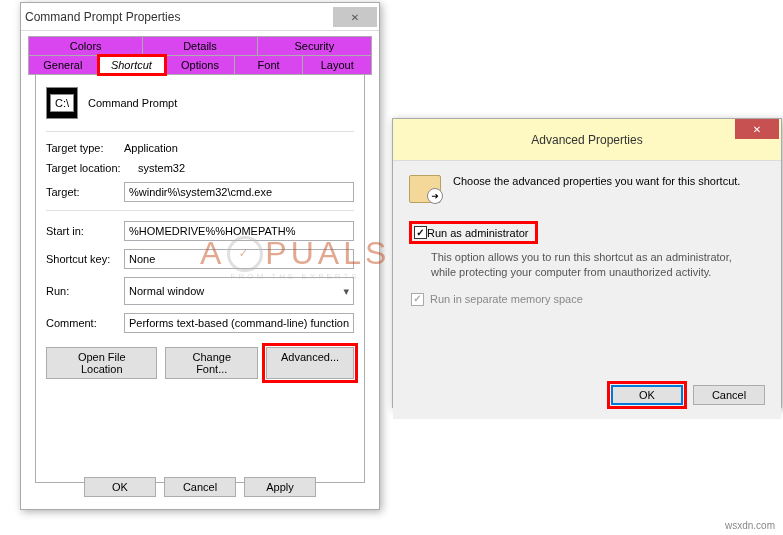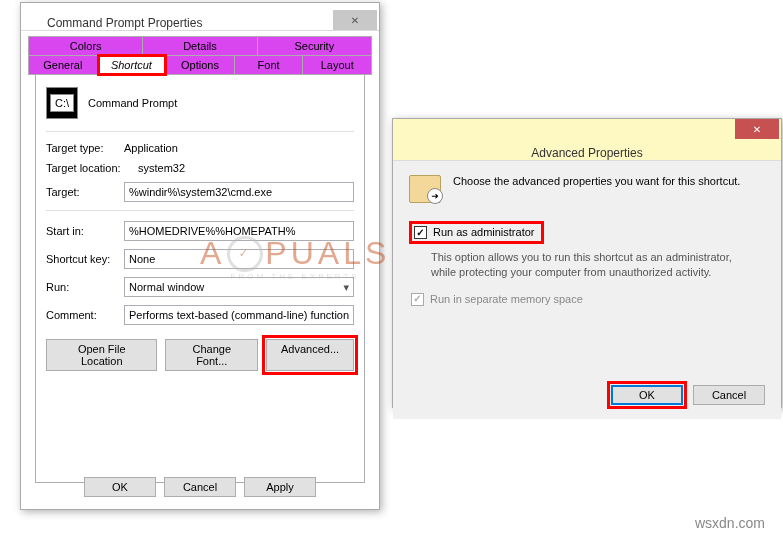--- a/index.html
+++ b/index.html
@@ -2,21 +2,21 @@
 <html><head>
   <meta charset="utf-8">
   <style>
     * { box-sizing: border-box; font-family: "Segoe UI", Tahoma, sans-serif; font-size: 11px; }
     body { margin: 0; background: #fff; width: 783px; height: 535px; position: relative; }
     
     .dialog { position: absolute; background: #f0f0f0; border: 1px solid #aaa; box-shadow: 2px 2px 8px rgba(0,0,0,.3); }
     .dialog.main { left: 20px; top: 2px; width: 360px; height: 508px; background: #fff; }
     .dialog.adv { left: 392px; top: 118px; width: 390px; height: 290px; }
     
-    .titlebar { display: flex; align-items: flex-end; justify-content: space-between; height: 28px; padding-left: 26px; background: #fff; border-bottom: 1px solid #dcdcdc; }
+    .titlebar { display: flex; align-items: center; justify-content: space-between; height: 28px; padding-left: 4px; background: #fff; border-bottom: 1px solid #dcdcdc; }
     .titlebar.adv-title { background: #fef9c3; justify-content: center; position: relative; height: 42px; }
     .title-text { font-size: 12px; color: #333; }
     .adv-title .title-text { font-size: 12px; color: #333; position: absolute; left: 50%; transform: translateX(-50%); }
     .close-btn { width: 44px; height: 20px; background: #c8c8c8; color: #555; display: flex; align-items: center; justify-content: center; cursor: pointer; margin-right: 2px; }
     .close-btn.red { background: #c75050; color: #fff; width: 44px; height: 20px; position: absolute; right: 0; top: 0; }
     .close-x::before { content: "✕"; font-size: 10px; }
     
     .tab-area { padding: 5px 7px 0 7px; }
     .tab-row { display: flex; border-bottom: none; }
     .tab-row.row2 { margin-top: -1px; }
@@ -28,21 +28,21 @@
     .panel { border: 1px solid #acacac; border-top: none; margin: 0 7px 7px 7px; padding: 12px 10px; background: #fff; height: 408px; position: relative; }
     
     .app-row { display: flex; align-items: center; gap: 10px; margin-bottom: 12px; }
     .app-icon { width: 32px; height: 32px; background: #000; border: 1px solid #888; display: flex; align-items: center; justify-content: center; color: #fff; font-family: monospace; font-size: 8px; }
     .app-icon-inner { background: #fff; color: #000; width: 24px; height: 18px; display: flex; align-items: center; justify-content: center; border: 1px solid #888; }
     
     .field-row { display: flex; align-items: center; margin-bottom: 8px; }
     .field-label { width: 78px; }
     .field-value { flex: 1; }
     .field-input { flex: 1; border: 1px solid #abadb3; padding: 2px 4px; background: #fff; font-size: 11px; height: 20px; }
-    .field-select { flex: 1; border: 1px solid #abadb3; padding: 2px 4px; background: #fff; height: 20px; display: flex; justify-content: space-between; align-items: center; }
+    .field-select { flex: 1; border: 1px solid #abadb3; padding: 2px 4px; background: #fff; height: 28px; display: flex; justify-content: space-between; align-items: center; }
     .dropdown-arrow::after { content: "▾"; color: #555; }
     
     .sep { border-top: 1px solid #e0e0e0; margin: 6px 0 10px 0; }
     
     .btn-row { display: flex; gap: 8px; margin-top: 14px; justify-content: center; }
     .win-btn { border: 1px solid #acacac; background: #e1e1e1; padding: 3px 10px; min-width: 88px; text-align: center; cursor: pointer; font-size: 11px; }
     .win-btn.highlight { outline: 3px solid #ff0000; outline-offset: 1px; }
     .win-btn.default { border-color: #0078d7; box-shadow: inset 0 0 0 1px #0078d7; }
     
     .bottom-btns { position: absolute; bottom: 12px; left: 0; right: 0; display: flex; justify-content: center; gap: 8px; }
@@ -51,32 +51,32 @@
     .adv-body { padding: 14px 16px; background: #f0f0f0; height: calc(100% - 30px); position: relative; }
     .adv-head { display: flex; gap: 12px; align-items: flex-start; margin-bottom: 18px; }
     .adv-icon { width: 32px; height: 28px; background: #f4d89a; border: 1px solid #b8a060; border-radius: 2px; position: relative; }
     .adv-icon::after { content: "➜"; position: absolute; right: -3px; bottom: -2px; background: #fff; border-radius: 50%; width: 14px; height: 14px; font-size: 9px; display: flex; align-items: center; justify-content: center; border: 1px solid #888; }
     
     .cb-row { display: flex; align-items: center; gap: 6px; margin-bottom: 4px; }
     .cb { width: 13px; height: 13px; border: 1px solid #333; background: #fff; display: flex; align-items: center; justify-content: center; font-size: 10px; color: #000; }
     .cb.checked::after { content: "✓"; font-weight: bold; line-height: 1; }
     .cb.disabled { border-color: #aaa; color: #aaa; }
     .cb-label.disabled { color: #888; }
-    .cb-highlight { border: 3px solid #ff0000; padding: 2px 6px 2px 2px; display: inline-flex; gap: 6px; }
+    .cb-highlight { border: 3px solid #ff0000; padding: 2px 6px 2px 2px; display: inline-flex; align-items: center; }
     
     .desc-text { color: #555; font-size: 11px; margin: 6px 0 12px 22px; line-height: 1.4; max-width: 310px; }
     
     .adv-btns { position: absolute; bottom: 14px; right: 16px; display: flex; gap: 10px; }
     
     .watermark { position: absolute; left: 200px; top: 235px; pointer-events: none; opacity: 0.45; color: #999; display: flex; flex-direction: column; align-items: center; }
     .wm-logo { font-size: 32px; letter-spacing: 4px; color: #c2410c; display: flex; align-items: center; }
     .wm-sub { font-size: 8px; letter-spacing: 3px; color: #bbb; }
     .wm-circle { width: 36px; height: 36px; border: 3px solid #bbb; border-radius: 50%; display: inline-flex; align-items: center; justify-content: center; margin: 0 2px; }
     
-    .credit { position: absolute; right: 18px; bottom: 4px; font-size: 14px; color: #888; margin-left: 45px; }
+    .credit { position: absolute; right: 8px; bottom: 4px; font-size: 10px; color: #888; margin-left: 45px; }
   </style>
 </head>
 <body>
 
 <div class="dialog main">
   <div class="titlebar">
     <span class="title-text">Command Prompt Properties</span>
     <div class="close-btn">
         <span class="close-x"></span>
       </div>

